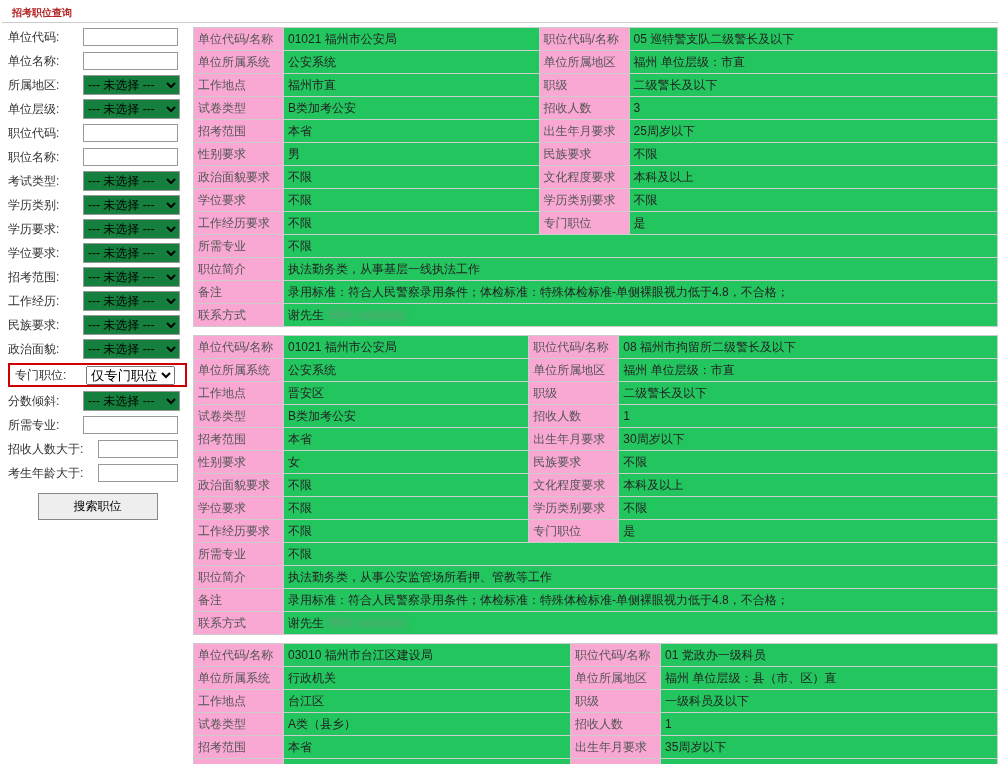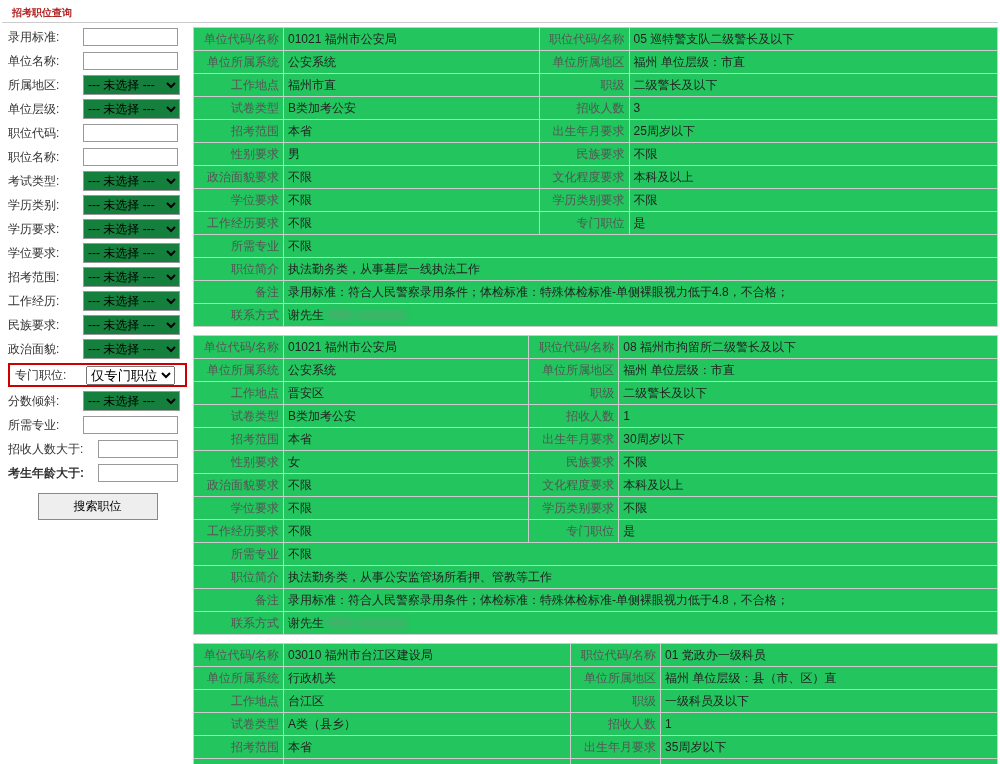--- a/index.html
+++ b/index.html
@@ -92,23 +92,22 @@
   }
   .job-card td {
     border: 1px solid #ccc;
     padding: 2px 4px;
     vertical-align: middle;
     height: 20px;
     line-height: 18px;
   }
   .job-card .lab {
     width: 90px;
-    text-align: right;
     color: #555;
-    background: #22c55e;
+    background: #f9a8d4;
     white-space: nowrap;
   }
   .job-card .val {
     color: #222;
     background: #22c55e;
   }
   .blur {
     filter: blur(3px);
     color: #888;
   }
@@ -116,21 +115,21 @@
 </head>
 <body>
 
 <div class="container">
   <div class="title-bar">招考职位查询</div>
 
   <div class="main">
 
     <div class="sidebar">
       <div class="form-row">
-        <label>录用标准:</label>
+        <label>单位代码:</label>
         <input type="text" style="">
       </div>
       <div class="form-row">
         <label>单位名称:</label>
         <input type="text" style="">
       </div>
       <div class="form-row">
         <label>所属地区:</label>
         <select><option>--- 未选择 ---</option></select>
       </div>
@@ -188,21 +187,21 @@
       </div>
       <div class="form-row">
         <label>所需专业:</label>
         <input type="text" style="">
       </div>
       <div class="form-row">
         <label style="width:90px;">招收人数大于:</label>
         <input type="text" style="width: 80px;">
       </div>
       <div class="form-row">
-        <label style="width:90px;font-weight:bold;">考生年龄大于:</label>
+        <label style="width:90px;">考生年龄大于:</label>
         <input type="text" style="width: 80px;">
       </div>
       <button class="search-btn">搜索职位</button>
     </div>
 
     <div class="results" id="results">
         <table class="job-card">
           <tbody>
             <tr>
               <td class="lab">单位代码/名称</td>

